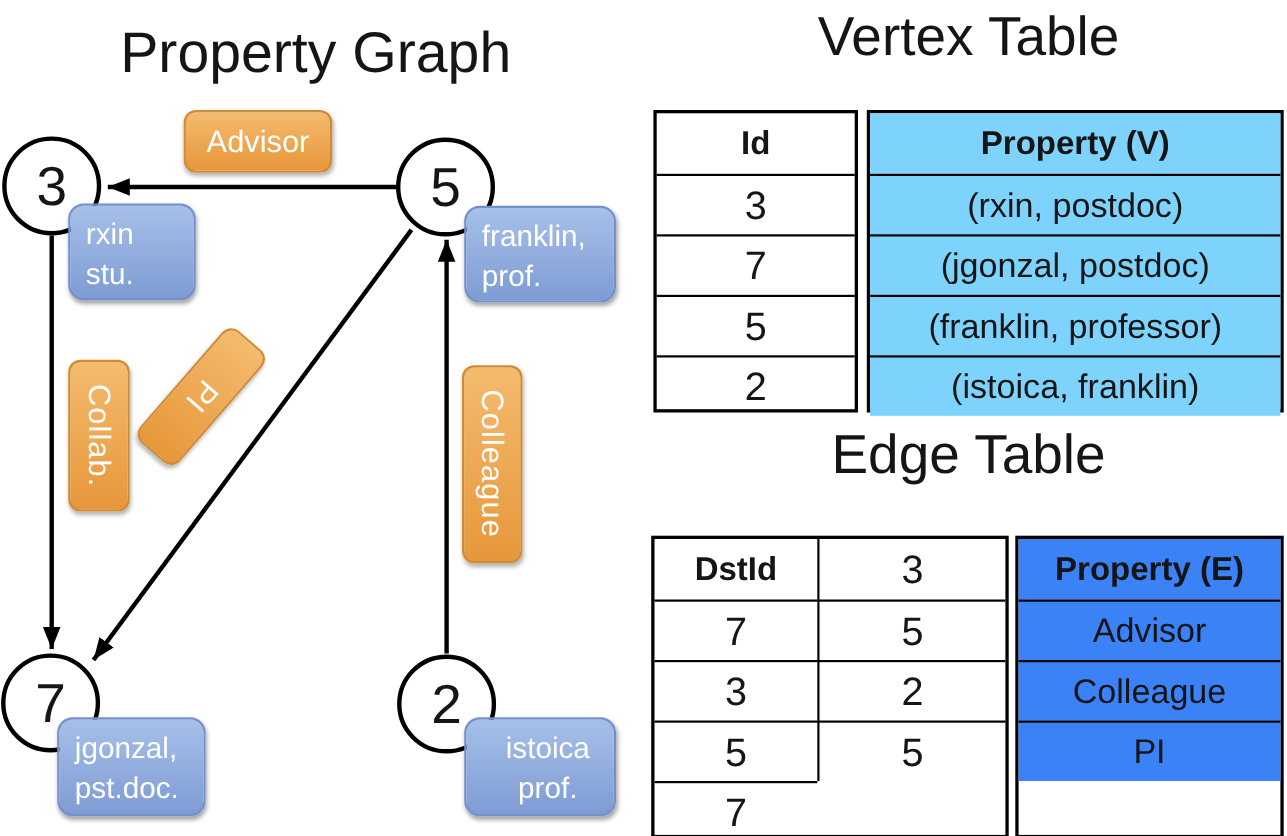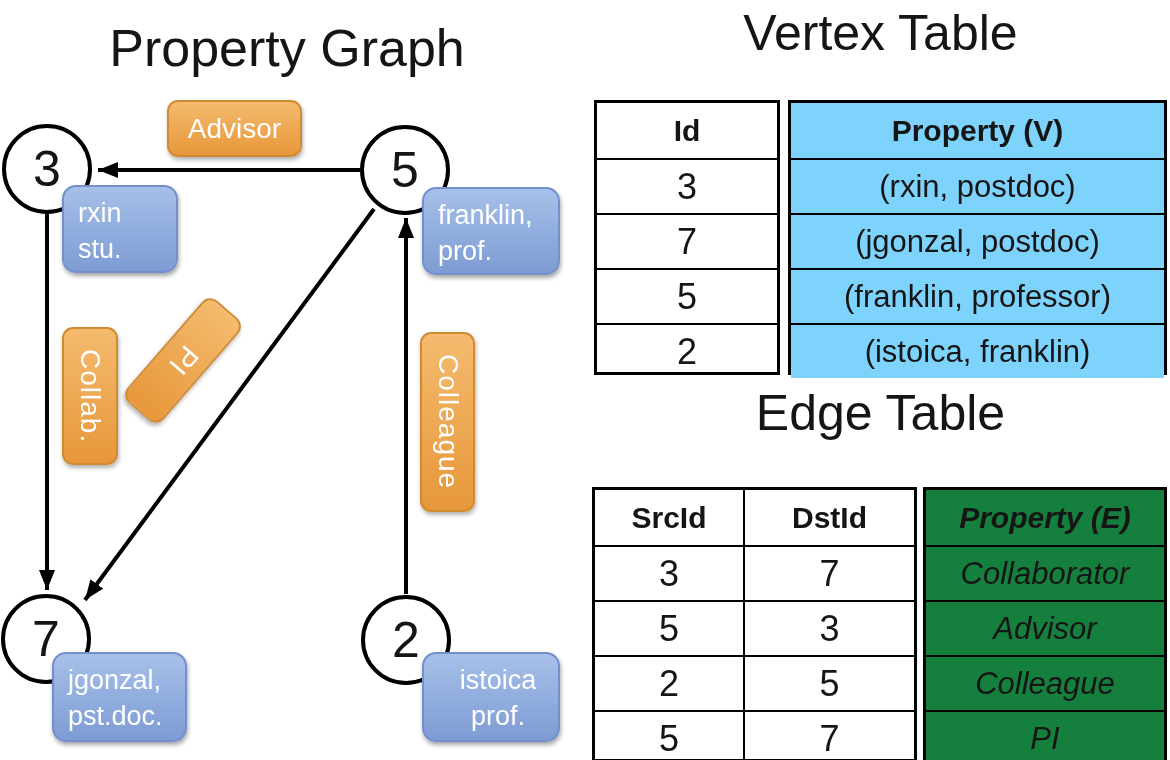--- a/index.html
+++ b/index.html
@@ -30,21 +30,21 @@
   .vert { writing-mode:vertical-rl; text-orientation:mixed; letter-spacing:1px; }
 
   
   .tbl { position:absolute; border:3px solid #000; background:#fff; }
   .cell { height:55px; display:flex; align-items:center; justify-content:center;
           border-top:2px solid #000; font-size:31px; color:#151515; }
   .cell:first-child { border-top:none; }
   .cell.hdr { font-weight:bold; font-size:30px; }
   .cell.num { font-size:36px; }
   .bluebg { background:#7dd3fc; }
-  .peachbg { background:#15803d;font-style:italic; }
+  .peachbg { background:#3b82f6; }
 
   .grid2 { display:grid; grid-template-columns:148px 171px; }
   .grid2 .cell { border-top:2px solid #000; }
   .grid2 .cell:nth-child(-n+2) { border-top:none; }
   .grid2 .cell:nth-child(even) { border-left:2px solid #000; }
 </style>
 </head>
 <body>
 
 <div class="canvas">
@@ -104,33 +104,31 @@
     <div class="cell hdr bluebg">Property (V)</div>
     <div class="cell bluebg">(rxin, postdoc)</div>
     <div class="cell bluebg">(jgonzal, postdoc)</div>
     <div class="cell bluebg">(franklin, professor)</div>
     <div class="cell bluebg">(istoica, franklin)</div>
   </div>
 
   <div class="big-title" style="left:594px; width:573px; top:384px; font-size:50px;">Edge Table</div>
 
   <div class="tbl grid2" style="left:592px; top:487px; width:325px; height:275px;">
-    <div class="cell hdr">SrcId</div>
     <div class="cell hdr">DstId</div>
     <div class="cell num">3</div>
     <div class="cell num">7</div>
     <div class="cell num">5</div>
     <div class="cell num">3</div>
     <div class="cell num">2</div>
     <div class="cell num">5</div>
     <div class="cell num">5</div>
     <div class="cell num">7</div>
   </div>
 
   <div class="tbl" style="left:923px; top:487px; width:244px; height:275px;">
     <div class="cell hdr peachbg">Property (E)</div>
-    <div class="cell peachbg">Collaborator</div>
     <div class="cell peachbg">Advisor</div>
     <div class="cell peachbg">Colleague</div>
     <div class="cell peachbg">PI</div>
   </div>
 
 </div>
 
 </body></html>

